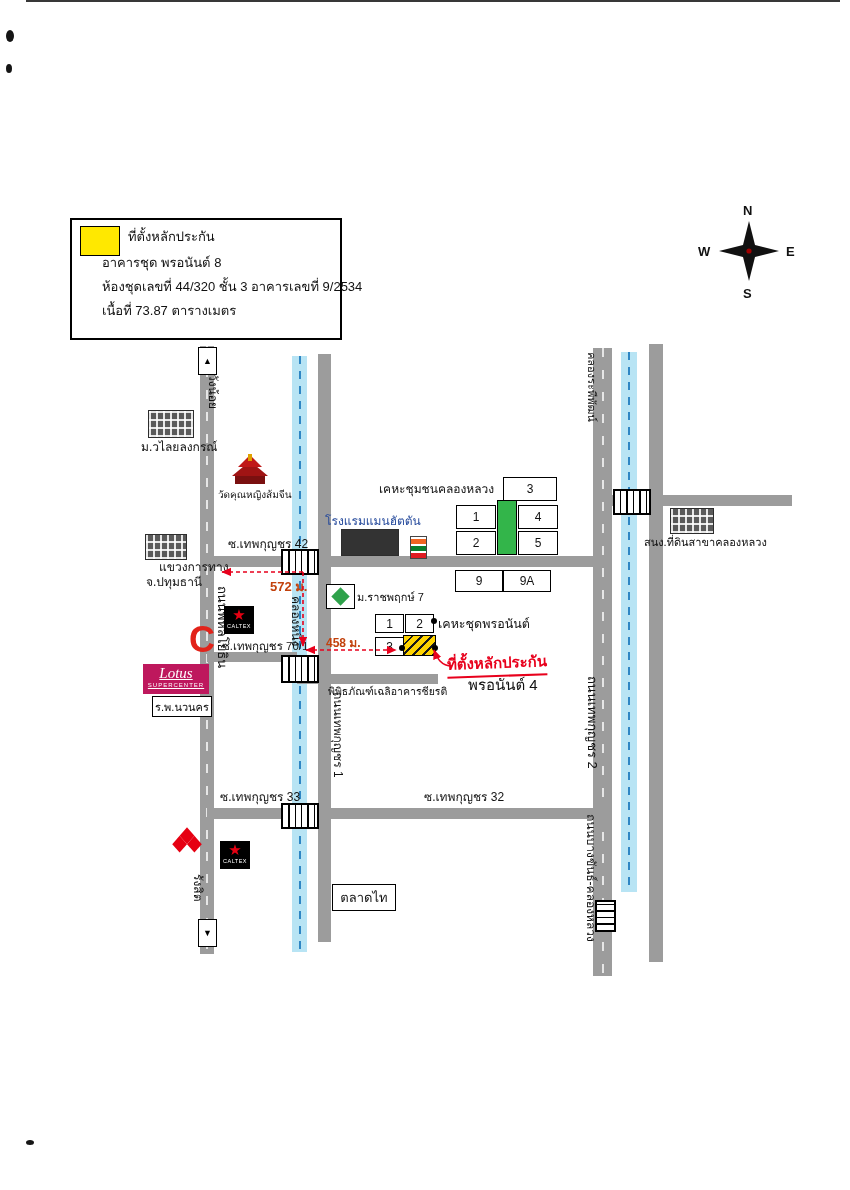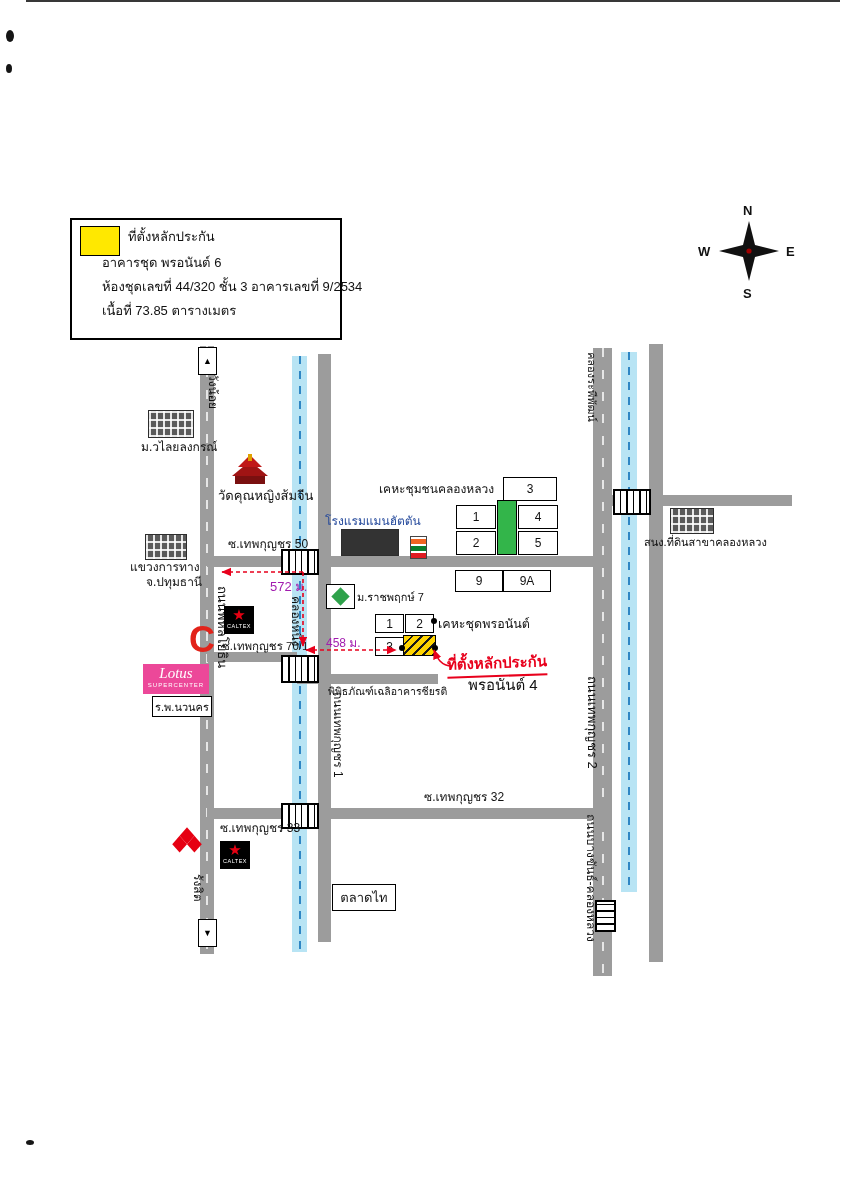--- a/index.html
+++ b/index.html
@@ -21,31 +21,31 @@
   .box{position:absolute;background:#fff;border:1.6px solid #000;display:flex;
         align-items:center;justify-content:center;font-size:12px;}
   .greenbox{position:absolute;background:#33b54a;border:1px solid #000;}
   .hatch{background:repeating-linear-gradient(135deg,#ffd400 0 5px,#1a1a1a 5px 7px);}
   .bldg{position:absolute;background:#5a5a5a;border:1px solid #2d2d2d;
         background-image:repeating-linear-gradient(90deg,rgba(255,255,255,.85) 0 2px,transparent 2px 7px),
                          repeating-linear-gradient(0deg,rgba(255,255,255,.85) 0 2px,transparent 2px 8px);}
   .dot{position:absolute;width:6px;height:6px;border-radius:50%;background:#000;}
   .arrowbox{position:absolute;background:#fff;border:1.5px solid #000;display:flex;
         align-items:center;justify-content:center;font-size:9px;color:#000;}
-  .red{color:#a21caf;font-weight:normal;}
+  .red{color:#c2410c;font-weight:bold;}
   .overlay{position:absolute;left:0;top:0;pointer-events:none;z-index:40;}
   .redline{stroke:#e8001c;stroke-width:1.6;stroke-dasharray:4 3;fill:none;}
   .redsolid{stroke:#e8001c;stroke-width:1.6;fill:none;}
   .legend{position:absolute;left:70px;top:218px;width:268px;height:118px;border:2px solid #000;background:#fff;z-index:50;}
   .legend-swatch{position:absolute;left:8px;top:6px;width:38px;height:28px;background:#ffe800;border:1.4px solid #000;}
   .compassletter{position:absolute;font-size:13px;font-weight:bold;}
   .sitelabel{position:absolute;font-size:15px;font-weight:bold;color:#e8001c;
         border-bottom:2px solid #e8001c;transform:rotate(-2deg);white-space:nowrap;}
-  .lotus{position:absolute;left:143px;top:664px;width:66px;height:30px;background:#ec4899;color:#fff;
-        text-align:center;z-index:20;}
+  .lotus{position:absolute;left:143px;top:664px;width:66px;height:30px;background:#be185d;color:#fff;
+        text-align:center;z-index:20;text-decoration:underline;}
   .lotus .name{display:block;font-family:"Liberation Serif",serif;font-style:italic;font-size:15px;line-height:18px;}
   .lotus .sub{display:block;font-size:6px;letter-spacing:1px;line-height:7px;}
   .caltex{position:absolute;width:30px;height:28px;background:#000;text-align:center;z-index:20;}
   .caltex .star{display:block;color:#e60012;font-size:15px;line-height:17px;}
   .caltex .word{display:block;color:#fff;font-size:5.5px;line-height:6px;letter-spacing:.5px;}
   .bigc{position:absolute;left:189px;top:622px;font-size:36px;font-weight:bold;color:#e2231a;line-height:1;z-index:20;}
   .seven{position:absolute;left:410px;top:536px;width:15px;height:21px;border:1px solid #444;z-index:20;
         background:linear-gradient(180deg,#fff 0 2px,#f26522 2px 7px,#fff 7px 9px,#0a7d2c 9px 14px,#fff 14px 16px,#e01b22 16px 21px);}
   .artifact{position:absolute;background:#151515;}
 </style>
@@ -56,23 +56,23 @@
 
   <div class="artifact" style="left:26px;top:0;width:814px;height:2px;opacity:.85"></div>
   <div class="artifact" style="left:6px;top:30px;width:8px;height:12px;border-radius:50%"></div>
   <div class="artifact" style="left:6px;top:64px;width:6px;height:9px;border-radius:50%"></div>
   <div class="artifact" style="left:336px;top:268px;width:2px;height:14px;transform:rotate(20deg)"></div>
   <div class="artifact" style="left:26px;top:1140px;width:8px;height:5px;border-radius:50%"></div>
 
   <div class="legend">
     <div class="legend-swatch"></div>
     <div class="lbl" style="left:56px;top:10px;font-size:13px">ที่ตั้งหลักประกัน</div>
-    <div class="lbl" style="left:30px;top:36px;font-size:13px">อาคารชุด พรอนันต์ 6</div>
+    <div class="lbl" style="left:30px;top:36px;font-size:13px">อาคารชุด พรอนันต์ 8</div>
     <div class="lbl" style="left:30px;top:60px;font-size:13px">ห้องชุดเลขที่ 44/320 ชั้น 3 อาคารเลขที่ 9/2534</div>
-    <div class="lbl" style="left:30px;top:84px;font-size:13px">เนื้อที่ 73.85 ตารางเมตร</div>
+    <div class="lbl" style="left:30px;top:84px;font-size:13px">เนื้อที่ 73.87 ตารางเมตร</div>
   </div>
 
   <div class="compassletter" style="left:743px;top:203px">N</div>
   <div class="compassletter" style="left:698px;top:244px">W</div>
   <div class="compassletter" style="left:786px;top:244px">E</div>
   <div class="compassletter" style="left:743px;top:286px">S</div>
   <svg style="position:absolute;left:717px;top:219px" width="64" height="64" viewBox="0 0 64 64">
     <path d="M32 2 L38 26 L62 32 L38 38 L32 62 L26 38 L2 32 L26 26 Z" fill="#111"></path>
     <circle cx="32" cy="32" r="2.6" fill="#a00000"></circle>
   </svg>
@@ -109,38 +109,38 @@
 
   <div class="vlbl" style="left:219px;top:374px">วังน้อย</div>
   <div class="vlbl" style="left:229px;top:586px;font-size:13px">ถนนพหลโยธิน</div>
   <div class="vlbl" style="left:204px;top:874px">รังสิต</div>
   <div class="vlbl" style="left:302px;top:596px">คลองหนึ่ง</div>
   <div class="vlbl" style="left:344px;top:692px">ถนนเทพกุญชร 1</div>
   <div class="vlbl" style="left:598px;top:352px;font-size:11px">คลองระพีพัฒน์</div>
   <div class="vlbl" style="left:599px;top:676px;font-size:13px">ถนนเทพกุญชร 2</div>
   <div class="vlbl" style="left:597px;top:814px">ถนนบางขันธ์-คลองหลวง</div>
 
-  <div class="lbl" style="left:228px;top:538px">ซ.เทพกุญชร 50</div>
+  <div class="lbl" style="left:228px;top:538px">ซ.เทพกุญชร 42</div>
   <div class="lbl" style="left:222px;top:640px;font-size:11.5px">ซ.เทพกุญชร 70/1</div>
-  <div class="lbl" style="left:220px;top:822px">ซ.เทพกุญชร 33</div>
+  <div class="lbl" style="left:220px;top:791px">ซ.เทพกุญชร 33</div>
   <div class="lbl" style="left:424px;top:791px">ซ.เทพกุญชร 32</div>
 
   <div class="bldg" style="left:148px;top:410px;width:44px;height:26px"></div>
   <div class="lbl" style="left:141px;top:441px">ม.วไลยลงกรณ์</div>
 
   <svg style="position:absolute;left:226px;top:454px" width="48" height="32" viewBox="0 0 48 32">
     <rect x="9" y="22" width="30" height="8" fill="#7a1010"></rect>
     <path d="M24 7 L42 22 L6 22 Z" fill="#a01414"></path>
     <path d="M24 1 L36 13 L12 13 Z" fill="#c01818"></path>
     <rect x="22" y="0" width="4" height="7" fill="#e0a000"></rect>
   </svg>
-  <div class="lbl" style="left:218px;top:489px;font-size:13px">วัดคุณหญิงส้มจีน</div>
+  <div class="lbl" style="left:218px;top:489px;font-size:10px">วัดคุณหญิงส้มจีน</div>
 
   <div class="bldg" style="left:145px;top:534px;width:40px;height:24px"></div>
-  <div class="lbl" style="left:130px;top:561px">แขวงการทาง</div>
+  <div class="lbl" style="left:159px;top:561px">แขวงการทาง</div>
   <div class="lbl" style="left:146px;top:576px">จ.ปทุมธานี</div>
 
   <div class="bigc">C</div>
 
   <div class="caltex" style="left:224px;top:606px">
     <span class="star">★</span>
     <span class="word">CALTEX</span>
   </div>
 
   <div class="lotus">

